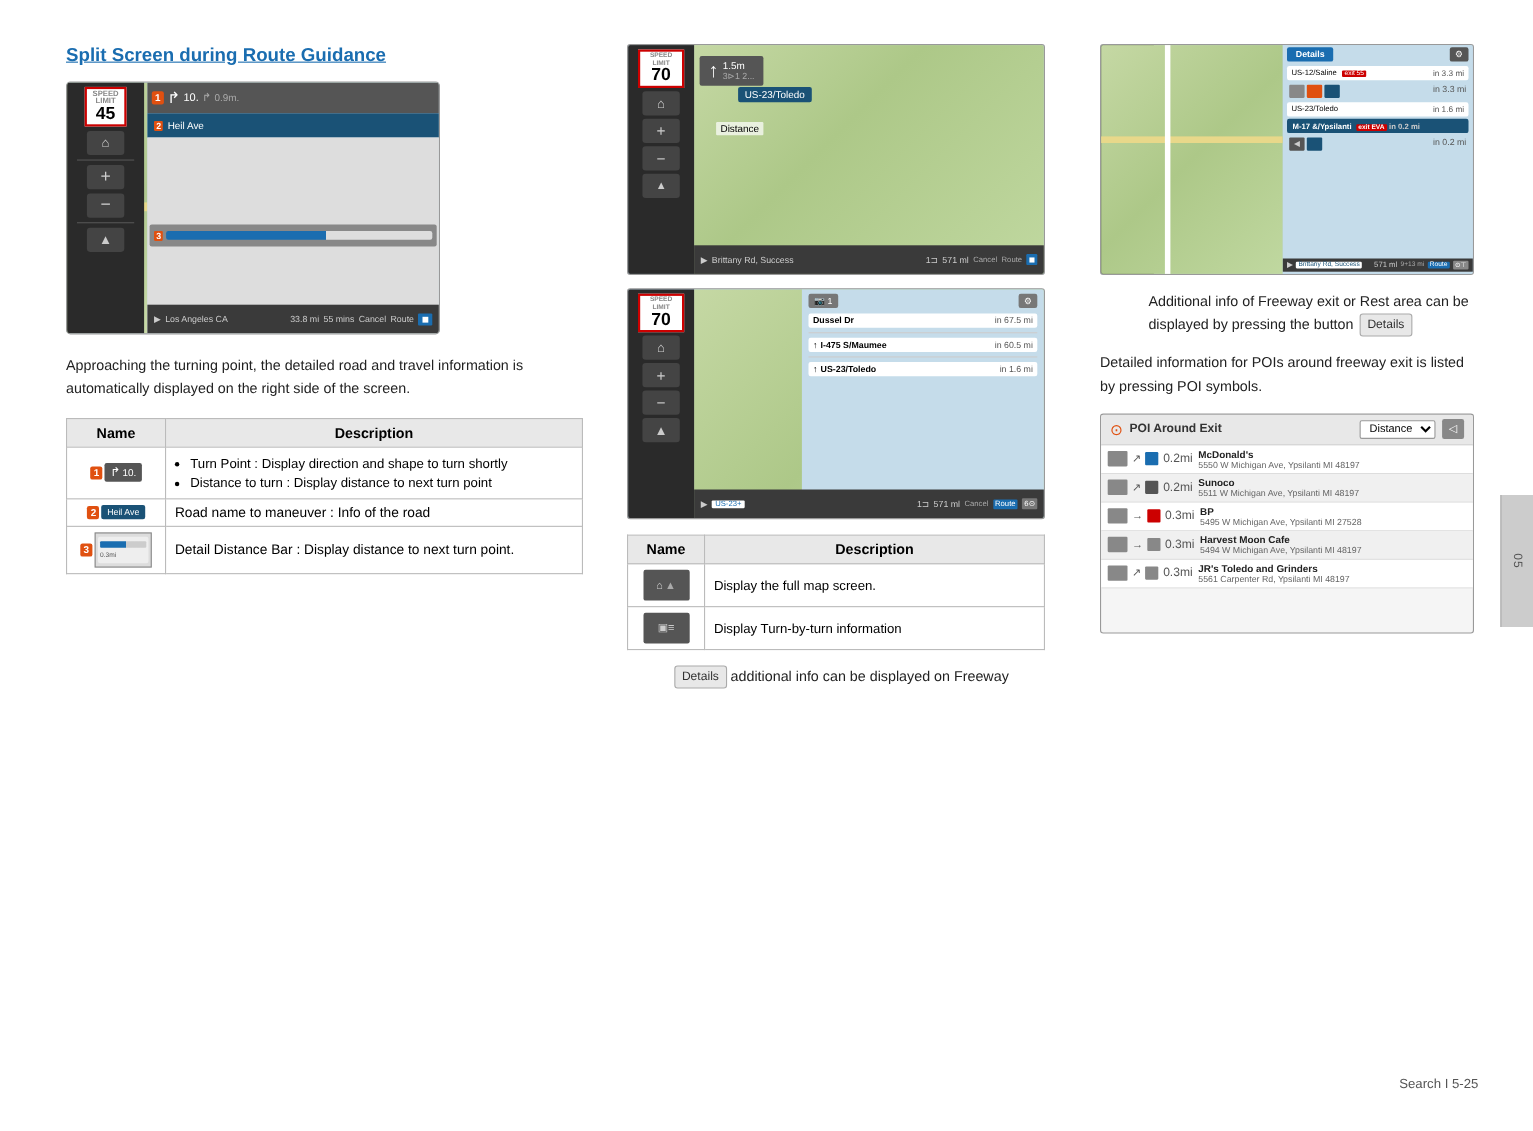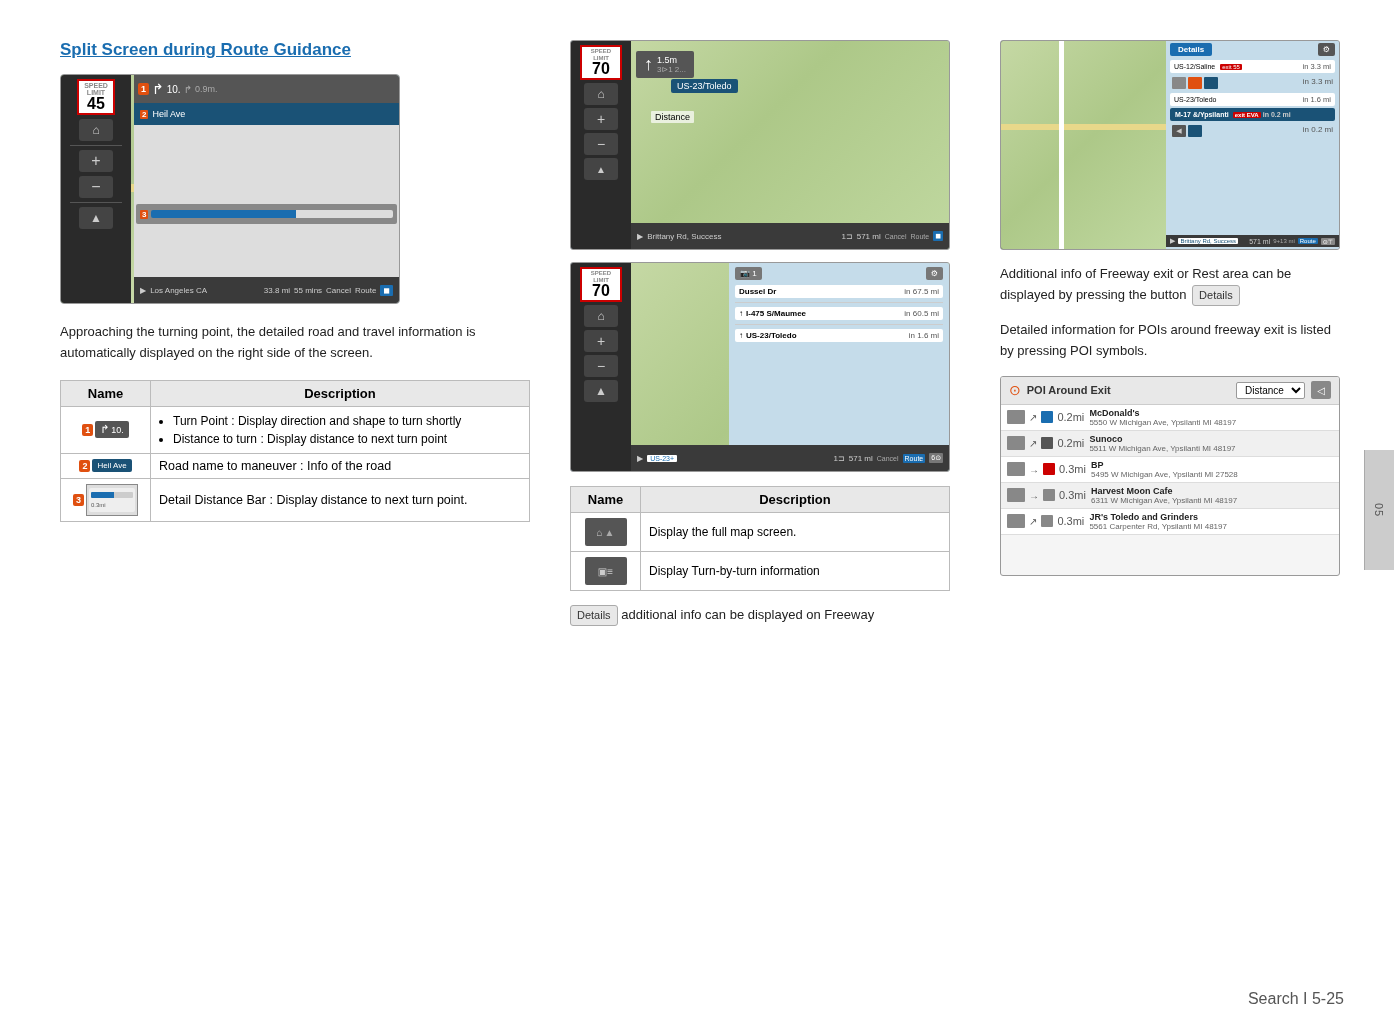--- a/index.html
+++ b/index.html
@@ -368,20 +368,21 @@
       font-size: 11px;
       color: #333;
       font-family: Arial, sans-serif;
       vertical-align: middle;
     }
 
     .additional-text {
       font-size: 13px;
       color: #222;
       line-height: 1.5;
+      text-align: center;
     }
 
     
     .right-col {
       flex: 1;
       padding-left: 20px;
     }
 
     .screenshot-right {
       width: 340px;
@@ -457,20 +458,21 @@
       padding: 3px;
       gap: 3px;
     }
 
     .info-text-right {
       font-size: 13px;
       color: #222;
       line-height: 1.6;
       margin-bottom: 14px;
       width: 340px;
+      margin-left: 44px;
     }
 
     .details-btn {
       display: inline-block;
       background: #e8e8e8;
       border: 1px solid #aaa;
       border-radius: 3px;
       padding: 1px 6px;
       font-size: 11px;
       color: #333;
@@ -627,23 +629,23 @@
       transform: rotate(90deg);
       font-size: 11px;
       color: #555;
       white-space: nowrap;
       letter-spacing: 1px;
     }
 
     
     .page-num {
       position: absolute;
-      bottom: 20px;
+      bottom: 36px;
       right: 50px;
-      font-size: 16px;
+      font-size: 12px;
       color: #555;
     }
 
     .nav-divider {
       width: 80%;
       height: 1px;
       background: #555;
     }
 
     .map-road-h {
@@ -1031,21 +1033,21 @@
             <div class="poi-addr">5495 W Michigan Ave, Ypsilanti MI 27528</div>
           </div>
         </li>
         <li class="poi-row">
           <div class="poi-cat-icon" style="background:#888;"></div>
           <span class="poi-turn-icon">→</span>
           <div class="poi-small-icon" style="background:#888;"></div>
           <span class="poi-dist">0.3mi</span>
           <div class="poi-info">
             <div class="poi-name">Harvest Moon Cafe</div>
-            <div class="poi-addr">6311 W Michigan Ave, Ypsilanti MI 48197</div>
+            <div class="poi-addr">5494 W Michigan Ave, Ypsilanti MI 48197</div>
           </div>
         </li>
         <li class="poi-row">
           <div class="poi-cat-icon" style="background:#888;"></div>
           <span class="poi-turn-icon">↗</span>
           <div class="poi-small-icon" style="background:#888;"></div>
           <span class="poi-dist">0.3mi</span>
           <div class="poi-info">
             <div class="poi-name">JR's Toledo and Grinders</div>
             <div class="poi-addr">5561 Carpenter Rd, Ypsilanti MI 48197</div>

